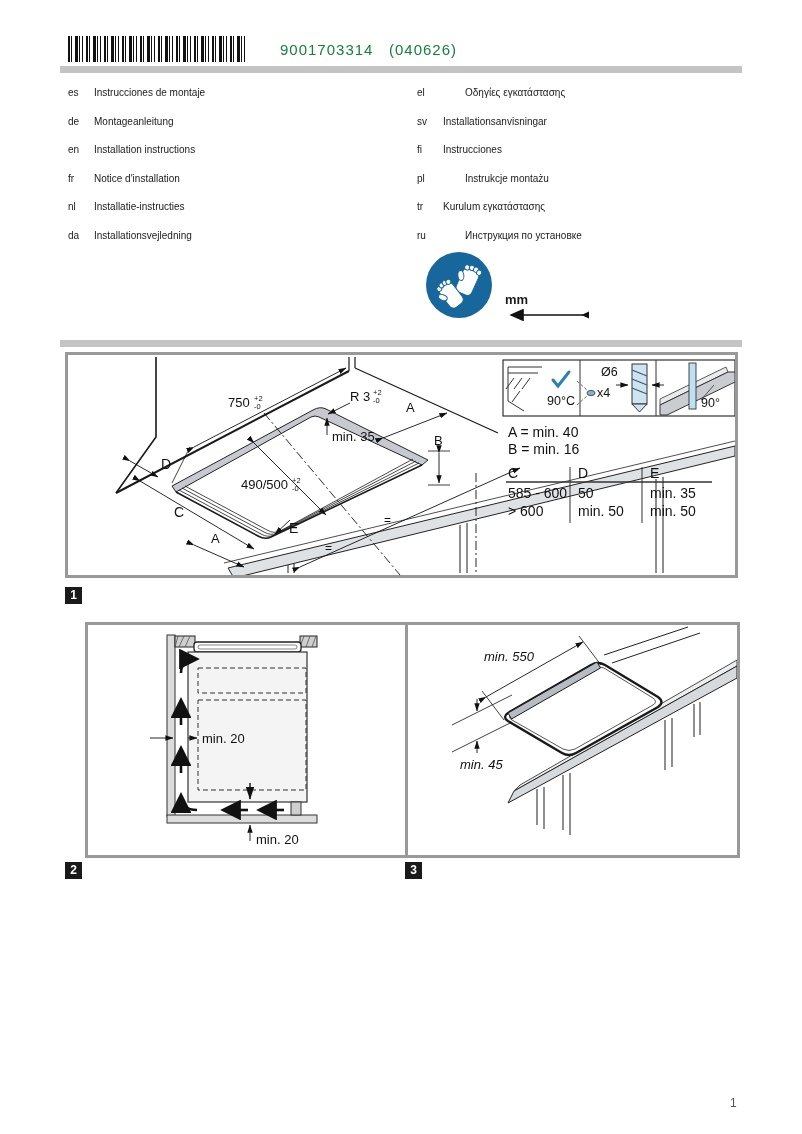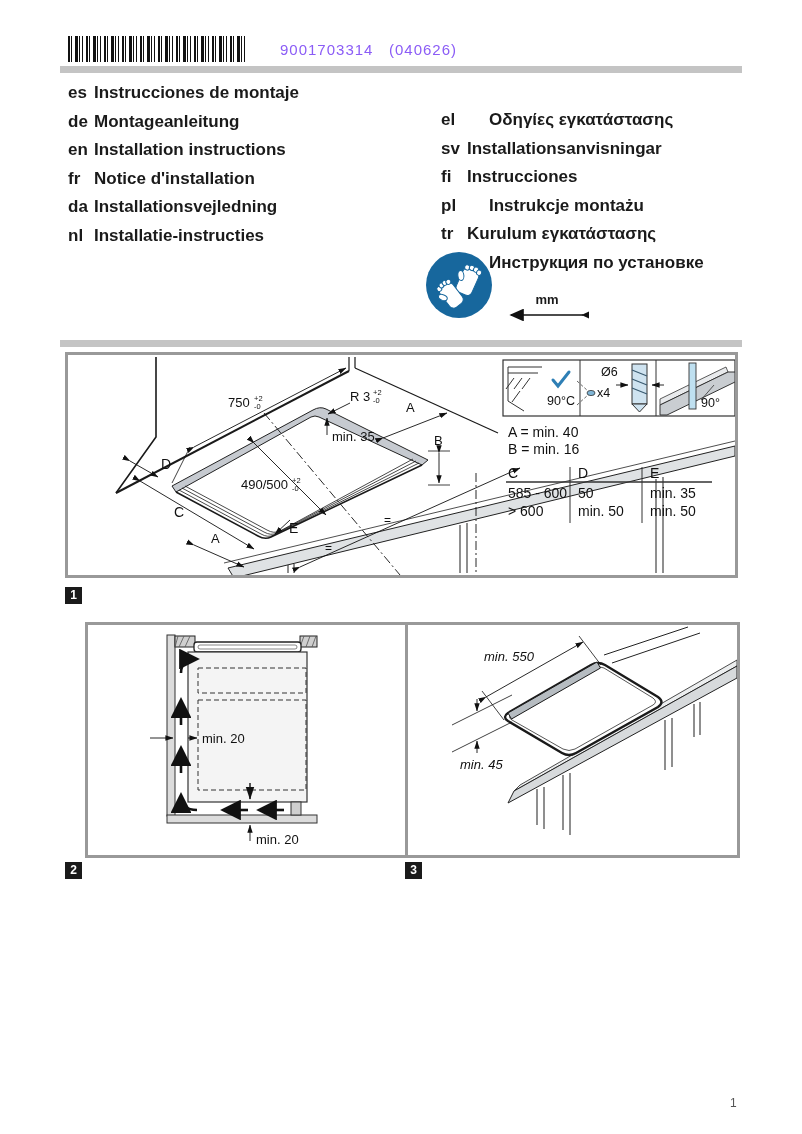--- a/index.html
+++ b/index.html
@@ -1,24 +1,24 @@
 <!DOCTYPE html>
 <html><head>
 <meta charset="utf-8">
 <style>
   html,body{margin:0;padding:0;background:#fff;}
   body{width:802px;height:1134px;position:relative;font-family:"Liberation Sans",sans-serif;color:#1a1a1a;}
   .abs{position:absolute;}
   
   .barcode{left:68px;top:36px;width:180px;height:26px;
     background:repeating-linear-gradient(90deg,#111 0 2px,#fff 2px 3px,#111 3px 4px,#fff 4px 7px,#111 7px 10px,#fff 10px 11px,#111 11px 12px,#fff 12px 14px,#111 14px 15px,#fff 15px 18px);}
-  .barcode-text{left:280px;top:41px;font-size:15px;letter-spacing:1px;color:#8b5cf6;}
+  .barcode-text{left:280px;top:41px;font-size:15px;letter-spacing:1px;color:#15803d;}
   .rule{left:60px;width:682px;height:7px;background:#c4c4c4;}
   
-  .langcol{line-height:28.5px;font-size:17px;font-weight:bold;}
+  .langcol{line-height:28.5px;font-size:10px;font-weight:normal;}
   .langcol .code{display:inline-block;min-width:26px;}
   .langcol .code.wide{min-width:48px;}
   
   .figbox{border:3px solid #999;background:#fff;}
   .marker{width:17px;height:17px;background:#1a1a1a;color:#fff;font-size:12px;font-weight:bold;text-align:center;line-height:17px;}
   .pagenum{left:730px;top:1096px;font-size:12px;color:#555;}
   svg text{font-family:"Liberation Sans",sans-serif;fill:#111;}
   .mmwrap{left:505px;top:292px;width:84px;}
 </style>
 </head>
@@ -29,25 +29,25 @@
   <span>9001703314</span>
   &nbsp;&nbsp;<span>(040626)</span>
 </div>
 <div class="abs rule" style="top:66px;"></div>
 
 <div class="abs langcol" style="left:68px;top:79px;">
   <div><span class="code">es</span><span>Instrucciones de montaje</span></div>
   <div><span class="code">de</span><span>Montageanleitung</span></div>
   <div><span class="code">en</span><span>Installation instructions</span></div>
   <div><span class="code">fr</span><span>Notice d'installation</span></div>
+  <div><span class="code">nl</span><span>Installatie-instructies</span></div>
   <div><span class="code">da</span><span>Installationsvejledning</span></div>
-  <div><span class="code">nl</span><span>Installatie-instructies</span></div>
-</div>
-
-<div class="abs langcol" style="left:441px;top:79px;margin-top:27px;">
+</div>
+
+<div class="abs langcol" style="left:417px;top:79px;">
   <div><span class="code wide">el</span><span>Οδηγίες εγκατάστασης</span></div>
   <div><span class="code">sv</span><span>Installationsanvisningar</span></div>
   <div><span class="code">fi</span><span>Instrucciones</span></div>
   <div><span class="code wide">pl</span><span>Instrukcje montażu</span></div>
   <div><span class="code">tr</span><span>Kurulum εγκατάστασης</span></div>
   <div><span class="code wide">ru</span><span>Инструкция по установке</span></div>
 </div>
 
 <div class="abs" style="left:425px;top:251px;">
   <svg width="68" height="68" viewBox="0 0 68 68">
@@ -67,21 +67,21 @@
           <circle cx="24.5" cy="30.5" r="2.5"></circle>
         <circle cx="28.5" cy="30.5" r="2.5"></circle>
           <circle cx="32" cy="32" r="2.5"></circle>
         <ellipse cx="18" cy="41" rx="2.8" ry="4.6" transform="rotate(-30 18 41)"></ellipse>
       </g>
     </g>
   </svg>
 </div>
 
 <div class="abs mmwrap">
-  <div style="text-align:center;font-weight:bold;font-size:13px;">mm</div>
+  <div style="text-align:left;font-weight:bold;font-size:13px;">mm</div>
   <svg width="84" height="12" viewBox="0 0 84 12">
     <defs>
         <marker id="mma" markerWidth="9" markerHeight="8" refX="8" refY="4" orient="auto">
           <path d="M0,0 L9,4 L0,8 z" fill="#111"></path>
         </marker>
       </defs>
     <line x1="6" y1="6" x2="78" y2="6" stroke="#111" stroke-width="1.6" marker-start="url(#mma)" marker-end="url(#mma)" transform="rotate(180 42 6)"></line>
   </svg>
 </div>
 

